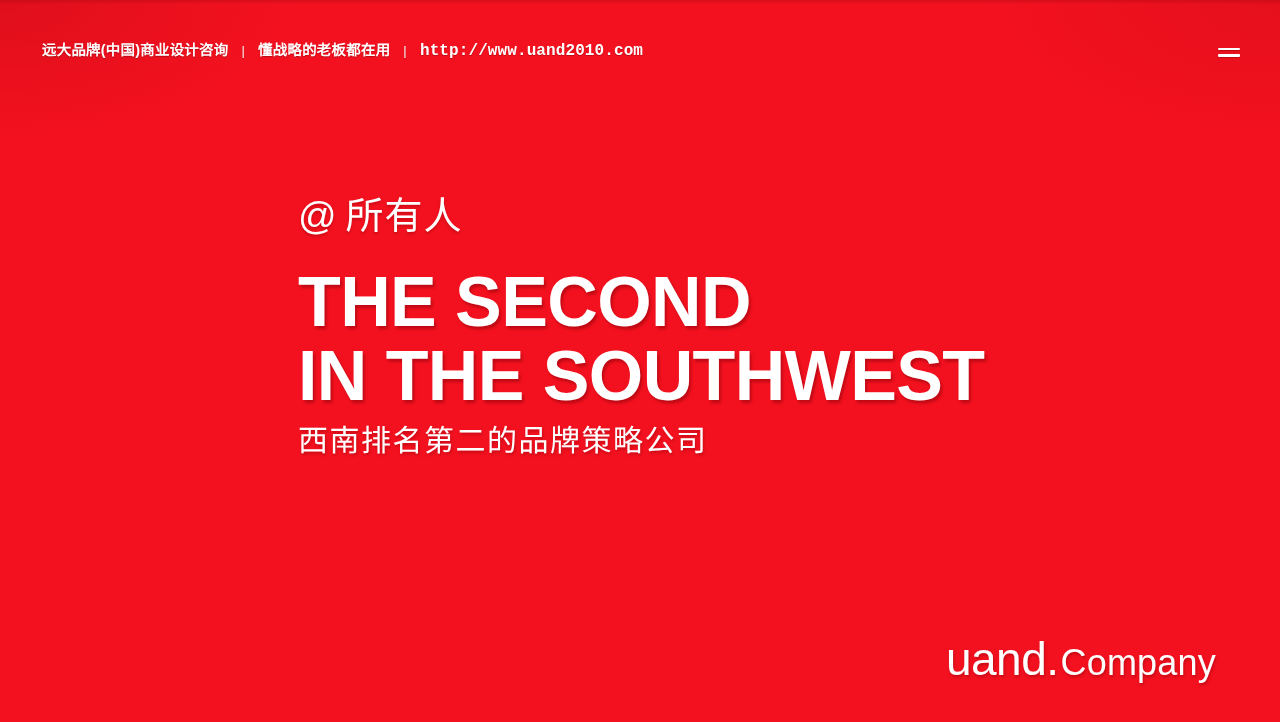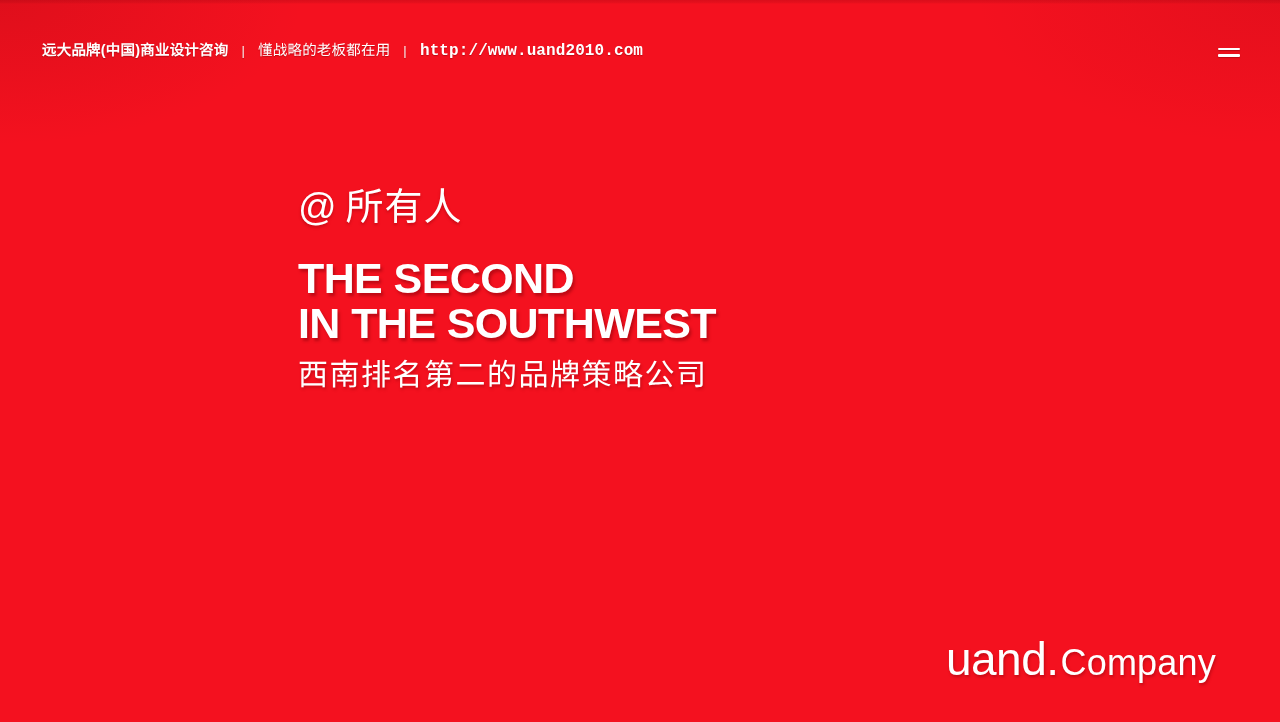--- a/index.html
+++ b/index.html
@@ -56,21 +56,21 @@
     display: flex;
     align-items: baseline;
     white-space: nowrap;
     color: #ffffff;
     font-size: 14.5px;
     font-weight: 700;
     letter-spacing: .2px;
     text-shadow: 0 1px 1px rgba(120,0,8,.45);
   }
   .header-left .seg-cn1 { font-size: 14.5px; font-weight: 700; }
-  .header-left .seg-cn2 { font-size: 14.5px; font-weight: 400; }
+  .header-left .seg-cn2 { font-size: 14.5px; font-weight: 700; }
   .header-left .seg-url {
     font-size: 16px;
     font-weight: 700;
     letter-spacing: .1px;
     font-family: Liberation Mono, monospace;
   }
   .header-left .sep {
     padding: 0 13px;
     font-weight: 400;
     font-size: 13px;
@@ -103,31 +103,31 @@
     top: 186px;
     width: 820px;
   }
 
   .at-line {
     color: #ffffff;
     font-size: 38px;
     font-weight: 300;
     letter-spacing: 1px;
     line-height: 1.15;
-    margin: 0 0 26px 0;
+    margin: 9px 0 26px 0;
     text-shadow: 0 2px 3px rgba(130,0,9,.40);
   }
   .at-line .at-sym {
     font-weight: 300;
     margin-right: 8px;
   }
 
   .headline {
     color: #ffffff;
-    font-size: 43px;
+    font-size: 70px;
     font-weight: 700;
     line-height: 1.06;
     letter-spacing: -0.6px;
     margin: 0;
     text-shadow: 2px 3px 3px rgba(125,0,9,.45);
   }
   .headline .hl-row { display: block; white-space: nowrap; }
 
   .subtitle-cn {
     color: #ffffff;

